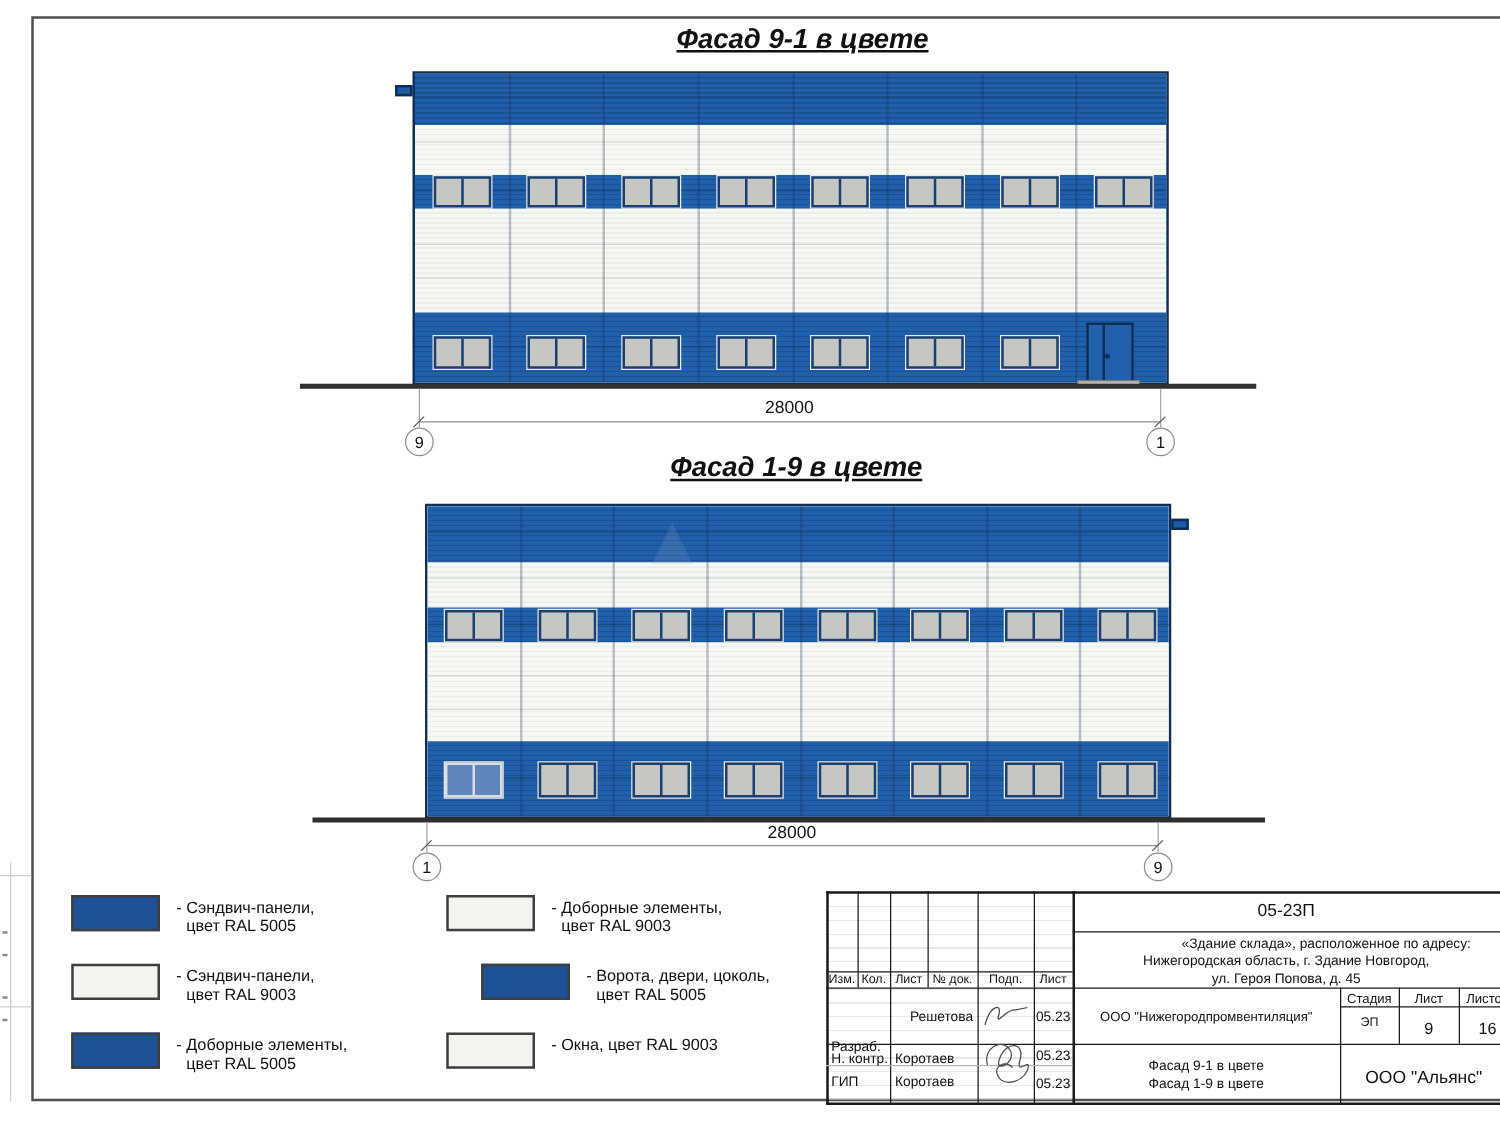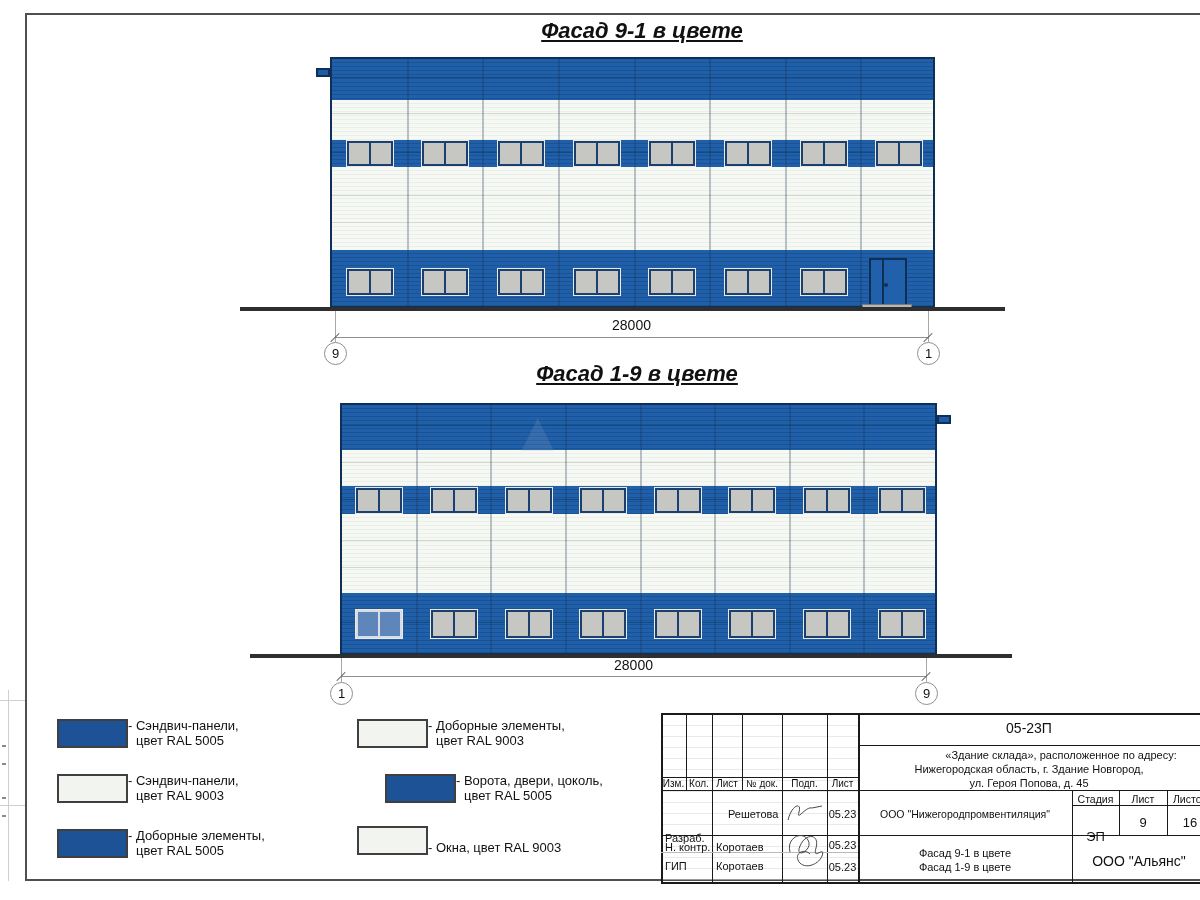--- a/index.html
+++ b/index.html
@@ -47,21 +47,21 @@
 
   
   .dimline{position:absolute;height:1px;background:#909090;}
   .dimext{position:absolute;width:1px;background:#a8a8a8;}
   .dimtick{position:absolute;width:12px;height:1px;background:#555;transform:rotate(-45deg);}
   .dimlabel{position:absolute;transform:translateX(-50%);font-size:14px;color:#111;white-space:nowrap;}
   .axisc{position:absolute;width:23px;height:23px;border:1px solid #8f8f8f;border-radius:50%;
          background:#fff;font-size:13px;display:flex;align-items:center;justify-content:center;box-sizing:border-box;}
 
   
-  .leg-item{position:absolute;display:flex;align-items:flex-end;}
+  .leg-item{position:absolute;display:flex;gap:13px;}
   .sw{width:71px;height:29px;border:2px solid #3f3f3f;box-sizing:border-box;flex:none;}
   .sw-blue{background:#1d5296;}
   .sw-white{background:#f2f4ef;}
   .leg-text{font-size:13px;line-height:15px;padding-top:2px;white-space:nowrap;}
   .leg-text .l2{padding-left:8px;}
 
   
   .stamp{position:absolute;left:661px;top:713px;width:539px;height:171px;font-size:11px;}
   .ln{position:absolute;background:#1a1a1a;}
   .lnf{position:absolute;background:#b9b9b9;}
@@ -352,21 +352,21 @@
     <div class="tb tc" style="left:166px;top:126px;width:31px;font-size:11px;">05.23</div>
     <div class="tb" style="left:4px;top:147px;font-size:11px;">ГИП</div>
     <div class="tb" style="left:55px;top:147px;font-size:11px;">Коротаев</div>
     <div class="tb tc" style="left:166px;top:148px;width:31px;font-size:11px;">05.23</div>
 
     <div class="tb tc" style="left:197px;top:95px;width:214px;font-size:10.5px;">ООО "Нижегородпромвентиляция"</div>
 
     <div class="tb tc" style="left:411px;top:80px;width:47px;font-size:10.5px;">Стадия</div>
     <div class="tb tc" style="left:458px;top:80px;width:48px;font-size:10.5px;">Лист</div>
     <div class="tb tc" style="left:506px;top:80px;width:46px;font-size:10.5px;">Листов</div>
-    <div class="tb tc" style="left:411px;top:116px;width:47px;font-size:13px;">ЭП</div>
+    <div class="tb tc" style="left:411px;top:100px;width:47px;font-size:10px;">ЭП</div>
     <div class="tb tc" style="left:458px;top:102px;width:48px;font-size:13px;">9</div>
     <div class="tb tc" style="left:506px;top:102px;width:46px;font-size:13px;">16</div>
 
     <div class="tb tc" style="left:197px;top:134px;width:214px;font-size:11px;">Фасад 9-1 в цвете</div>
     <div class="tb tc" style="left:197px;top:148px;width:214px;font-size:11px;">Фасад 1-9 в цвете</div>
     <div class="tb tc" style="left:411px;top:140px;width:134px;font-size:14px;">ООО "Альянс"</div>
 
     <svg class="sig-svg" width="45" height="86" viewBox="0 0 45 86">
       <path d="M6 24 C10 8 20 6 17 16 C14 26 24 10 30 12 L40 10" fill="none" stroke="#4a4a4a" stroke-width="1"></path>
       <path d="M8 56 C4 42 20 34 26 44 C32 54 12 64 18 50 C24 36 38 38 34 52 C30 66 44 48 40 60 C36 70 20 74 16 64 C13 57 22 52 28 58" fill="none" stroke="#4a4a4a" stroke-width="1"></path>

